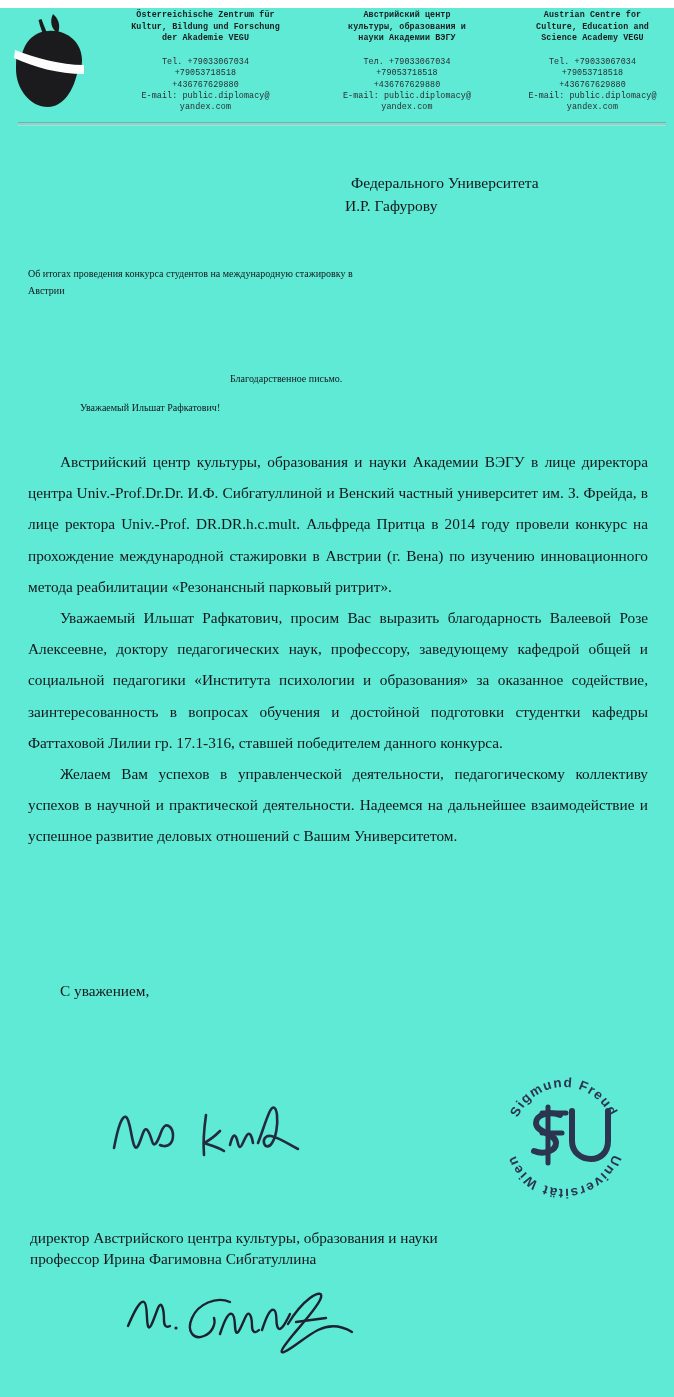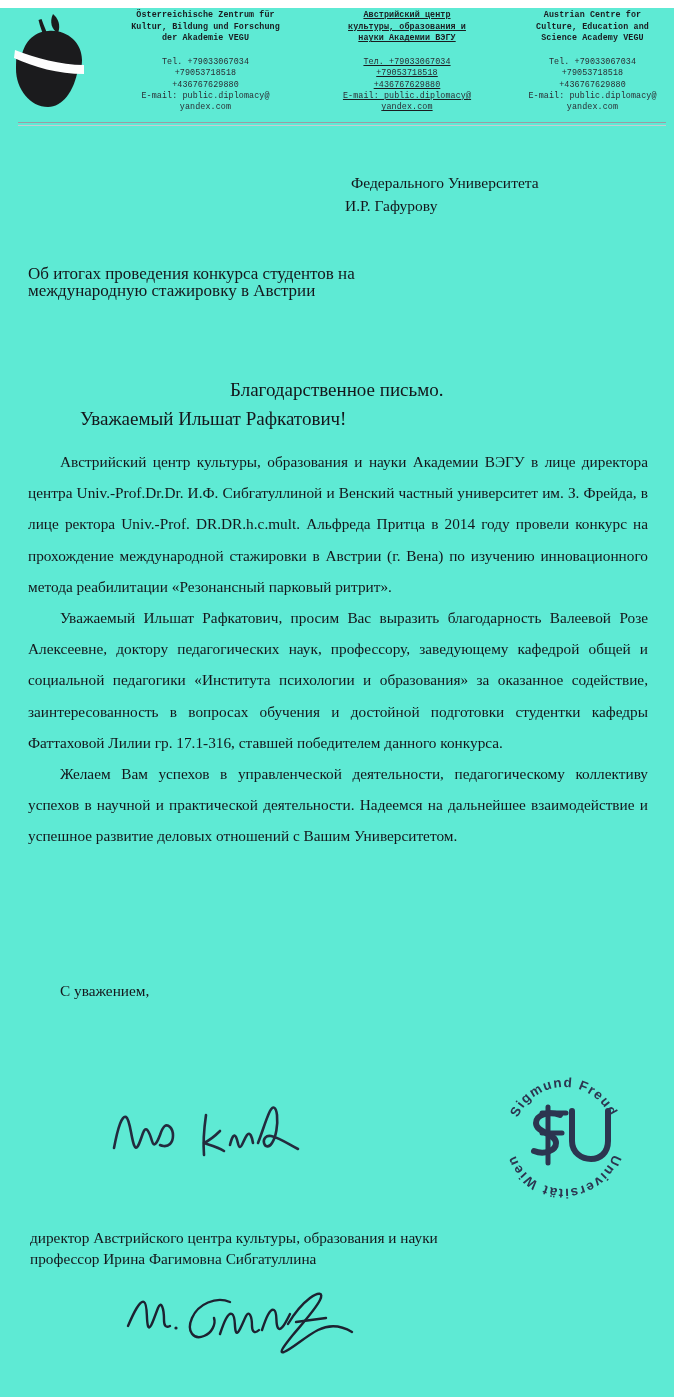--- a/index.html
+++ b/index.html
@@ -40,21 +40,21 @@
     text-align: center;
     font-family: "Liberation Mono", "DejaVu Sans Mono", monospace;
     font-size: 8.4px;
     line-height: 11.6px;
     font-weight: bold;
     letter-spacing: 0.1px;
     color: #1a1c20;
     padding: 2px 2px 0 2px;
   }
   .lh-col.col-de { flex: 0 0 215px; }
-  .lh-col.col-ru { flex: 0 0 180px; text-decoration: underline; }
+  .lh-col.col-ru { flex: 0 0 180px; }
   .lh-col.col-en { flex: 0 0 183px; }
   .lh-title { white-space: pre-line; }
   .lh-contact {
     margin-top: 12px;
     white-space: pre-line;
     font-weight: normal;
     color: #2a2d33;
     line-height: 11.4px;
   }
   #rule {
@@ -91,33 +91,33 @@
   #addressee .ln { white-space: nowrap; }
   #addressee .ln.indent { padding-left: 6px; }
 
   
   #subject {
     position: absolute;
     left: 28px;
     top: 257px;
     width: 330px;
     font-family: "Liberation Serif", "DejaVu Serif", serif;
-    font-size: 17px;
+    font-size: 10px;
     line-height: 17px;
     color: #14161b;
   }
 
   
   #salutation {
     position: absolute;
     left: 0;
-    top: 368px;
+    top: 357px;
     width: 585px;
     font-family: "Liberation Serif", "DejaVu Serif", serif;
-    font-size: 19px;
+    font-size: 10px;
     color: #14161b;
   }
   #salutation .s1 { padding-left: 230px; line-height: 28px; }
   #salutation .s2 { padding-left: 80px; line-height: 30px; }
 
   
   #body {
     position: absolute;
     left: 28px;
     top: 438px;

